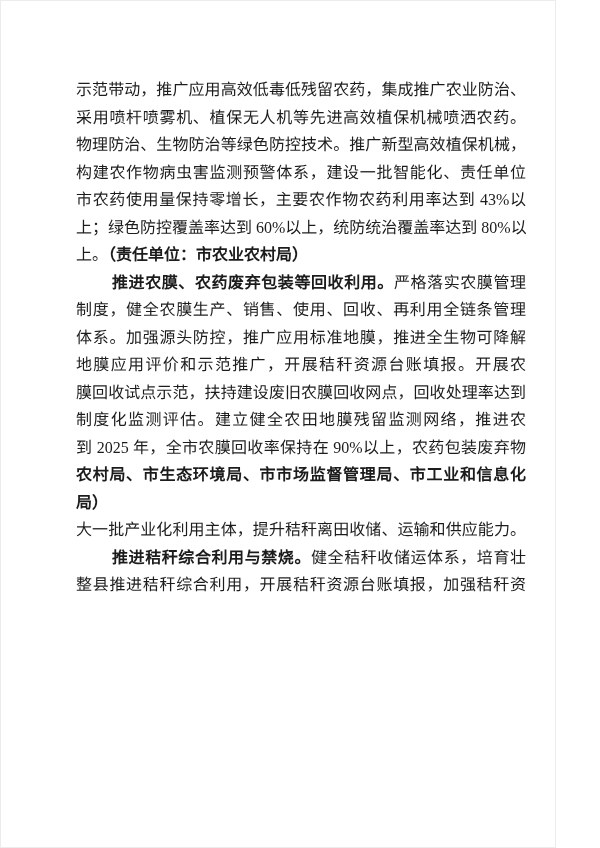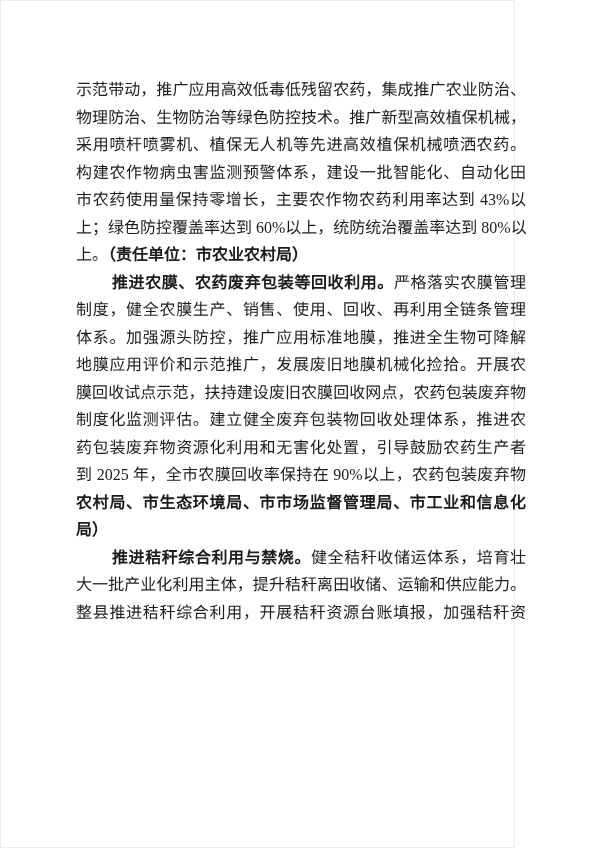--- a/index.html
+++ b/index.html
@@ -11,21 +11,21 @@
     height: 848px;
     background: #ffffff;
     position: relative;
     overflow: hidden;
     font-family: "Liberation Serif", "DejaVu Serif", serif;
   }
   .page {
     position: absolute;
     left: 0;
     top: 0;
-    width: 515px;
+    width: 556px;
     height: 848px;
     background: #ffffff;
     box-sizing: border-box;
     border: 1px solid #ececec;
   }
   .doc-body {
     position: absolute;
     left: 75px;
     top: 75px;
     width: 450px;
@@ -56,38 +56,37 @@
   .seg { font-weight: normal; }
   .seg.bold { font-weight: bold; }
 </style>
 </head>
 <body style="background: rgb(255, 255, 255);">
 
 <div class="page">
   <div class="doc-body" style="color: rgb(28, 28, 28);">
       <div class="paragraph">
         <div class="line"><span class="seg">示范带动，推广应用高效低毒低残留农药，集成推广农业防治、</span></div>
+        <div class="line"><span class="seg">采用喷杆喷雾机、植保无人机等先进高效植保机械喷洒农药。</span></div>
         <div class="line"><span class="seg">物理防治、生物防治等绿色防控技术。推广新型高效植保机械，</span></div>
-        <div class="line"><span class="seg">采用喷杆喷雾机、植保无人机等先进高效植保机械喷洒农药。</span></div>
-        <div class="line"><span class="seg">构建农作物病虫害监测预警体系，建设一批智能化、自动化田</span></div>
+        <div class="line"><span class="seg">构建农作物病虫害监测预警体系，建设一批智能化、责任单位</span></div>
         <div class="line"><span class="seg">市农药使用量保持零增长，主要农作物农药利用率达到 43%以</span></div>
         <div class="line"><span class="seg">上；绿色防控覆盖率达到 60%以上，统防统治覆盖率达到 80%以</span></div>
         <div class="line nofill"><span class="seg">上。</span><span class="seg bold">（责任单位：市农业农村局）</span></div>
       </div>
       <div class="paragraph">
         <div class="line indent"><span class="seg bold">推进农膜、农药废弃包装等回收利用。</span><span class="seg">严格落实农膜管理</span></div>
         <div class="line"><span class="seg">制度，健全农膜生产、销售、使用、回收、再利用全链条管理</span></div>
         <div class="line"><span class="seg">体系。加强源头防控，推广应用标准地膜，推进全生物可降解</span></div>
-        <div class="line"><span class="seg">地膜应用评价和示范推广，发展废旧地膜机械化捡拾。开展农</span></div>
-        <div class="line"><span class="seg">膜回收试点示范，扶持建设废旧农膜回收网点，农药包装废弃物</span></div>
-        <div class="line"><span class="seg">制度化监测评估。建立健全废弃包装物回收处理体系，推进农</span></div>
-        <div class="line"><span class="seg">药包装废弃物资源化利用和无害化处置，引导鼓励农药生产者</span></div>
+        <div class="line"><span class="seg">地膜应用评价和示范推广，开展秸秆资源台账填报。开展农</span></div>
+        <div class="line"><span class="seg">膜回收试点示范，扶持建设废旧农膜回收网点，回收处理率达到</span></div>
+        <div class="line"><span class="seg">制度化监测评估。建立健全农田地膜残留监测网络，推进农</span></div>
         <div class="line"><span class="seg">到 2025 年，全市农膜回收率保持在 90%以上，农药包装废弃物</span></div>
         <div class="line"><span class="seg bold">农村局、市生态环境局、市市场监督管理局、市工业和信息化</span></div>
         <div class="line nofill"><span class="seg bold">局）</span></div>
       </div>
       <div class="paragraph">
+        <div class="line"><span class="seg">大一批产业化利用主体，提升秸秆离田收储、运输和供应能力。</span></div>
         <div class="line indent"><span class="seg bold">推进秸秆综合利用与禁烧。</span><span class="seg">健全秸秆收储运体系，培育壮</span></div>
-        <div class="line"><span class="seg">大一批产业化利用主体，提升秸秆离田收储、运输和供应能力。</span></div>
         <div class="line"><span class="seg">整县推进秸秆综合利用，开展秸秆资源台账填报，加强秸秆资</span></div>
       </div>
     </div>
 </div>
 
 </body></html>

